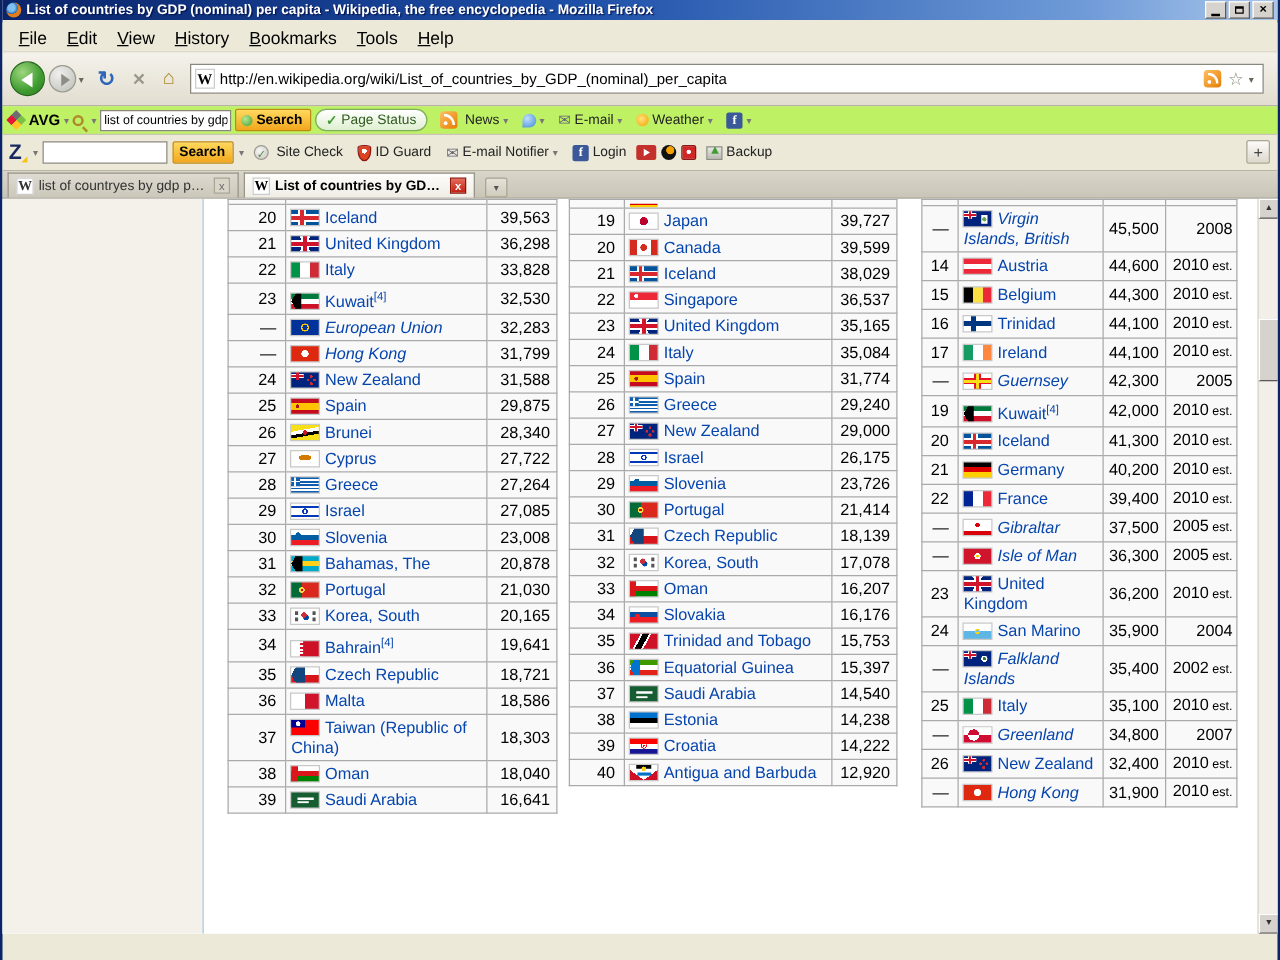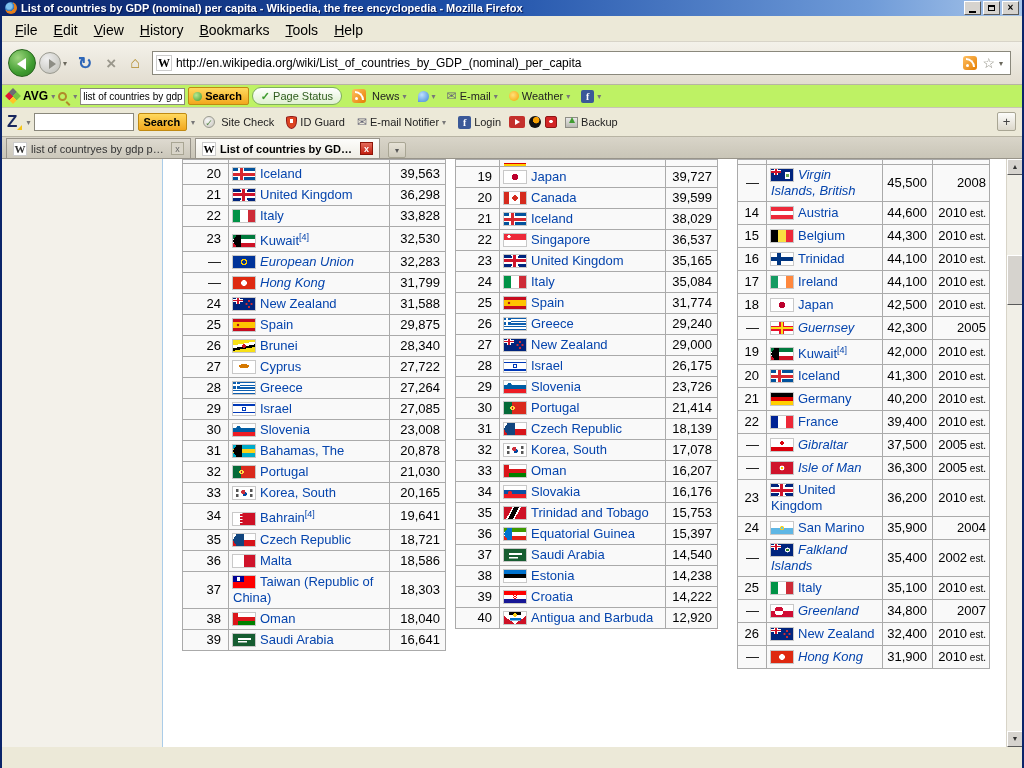--- a/index.html
+++ b/index.html
@@ -585,26 +585,20 @@
             <td class="value">44,100</td>
             <td class="year">2010<span class="est"> est.</span></td>
           </tr>
           <tr>
             <td class="rank">17</td>
             <td class="country"><span class="flag f-ie"></span><a class="clink">Ireland</a></td>
             <td class="value">44,100</td>
             <td class="year">2010<span class="est"> est.</span></td>
           </tr>
           <tr>
-            <td class="rank">18</td>
-            <td class="country"><span class="flag f-jp"></span><a class="clink">Japan</a></td>
-            <td class="value">42,500</td>
-            <td class="year">2010<span class="est"> est.</span></td>
-          </tr>
-          <tr>
             <td class="rank">—</td>
             <td class="country"><span class="flag f-gg"></span><a class="clink ital">Guernsey</a></td>
             <td class="value">42,300</td>
             <td class="year">2005</td>
           </tr>
           <tr>
             <td class="rank">19</td>
             <td class="country"><span class="flag f-kw"></span><a class="clink">Kuwait</a><sup class="note">[4]</sup></td>
             <td class="value">42,000</td>
             <td class="year">2010<span class="est"> est.</span></td>

